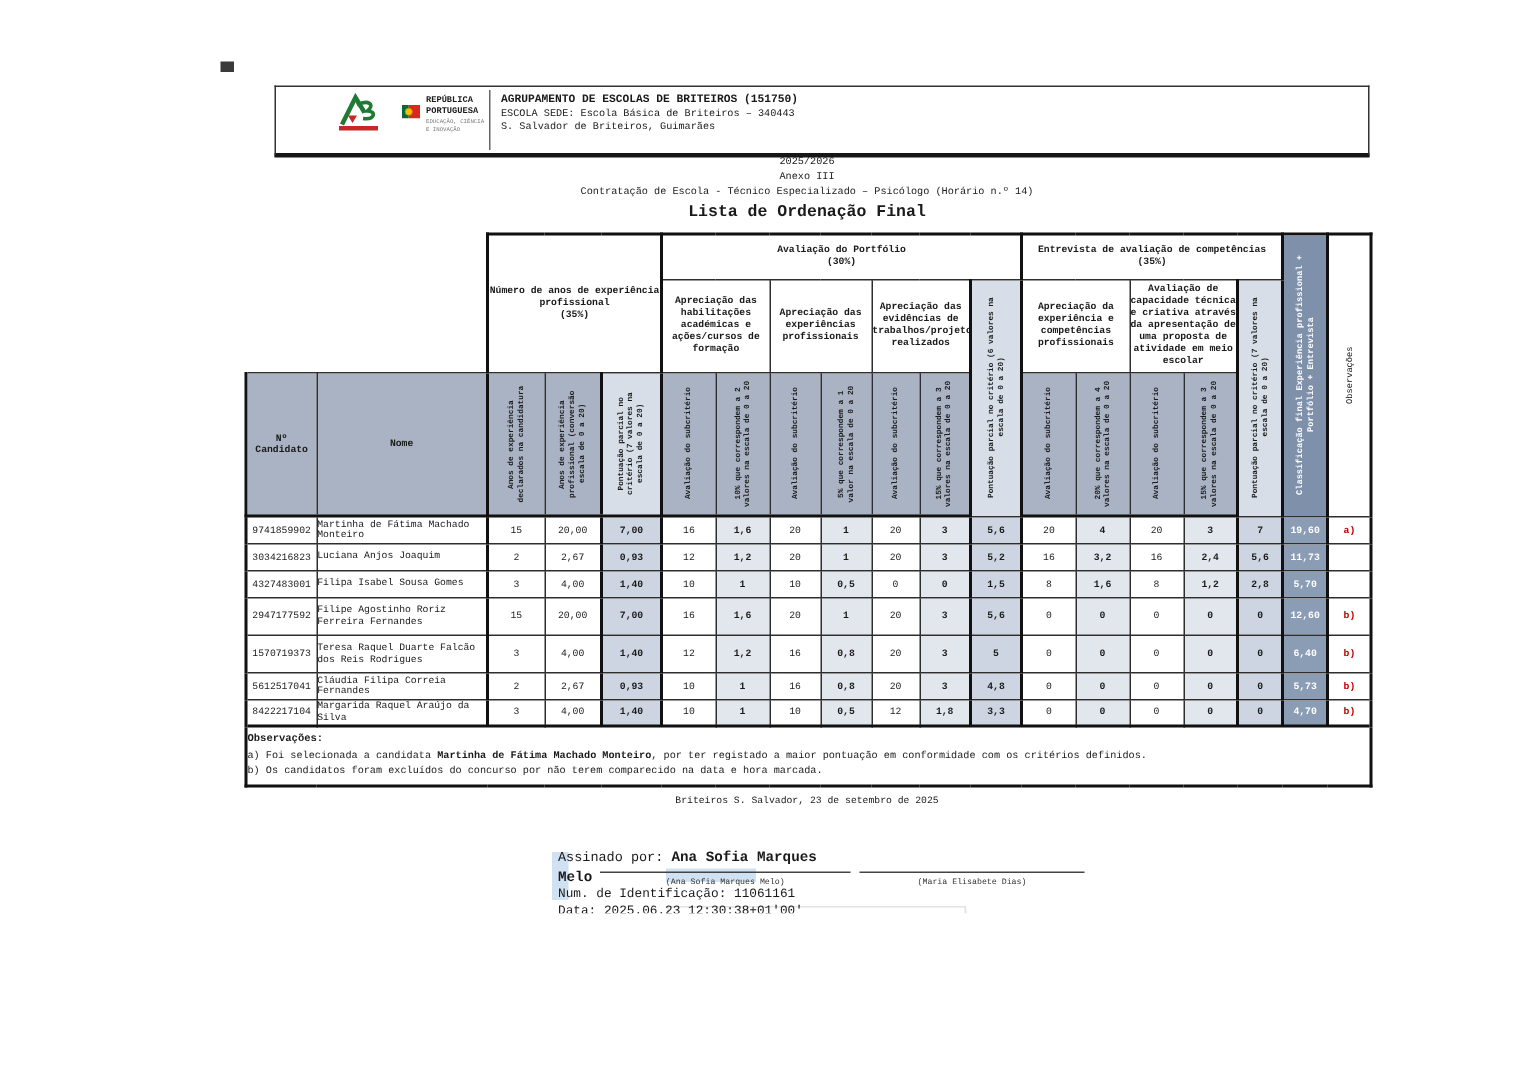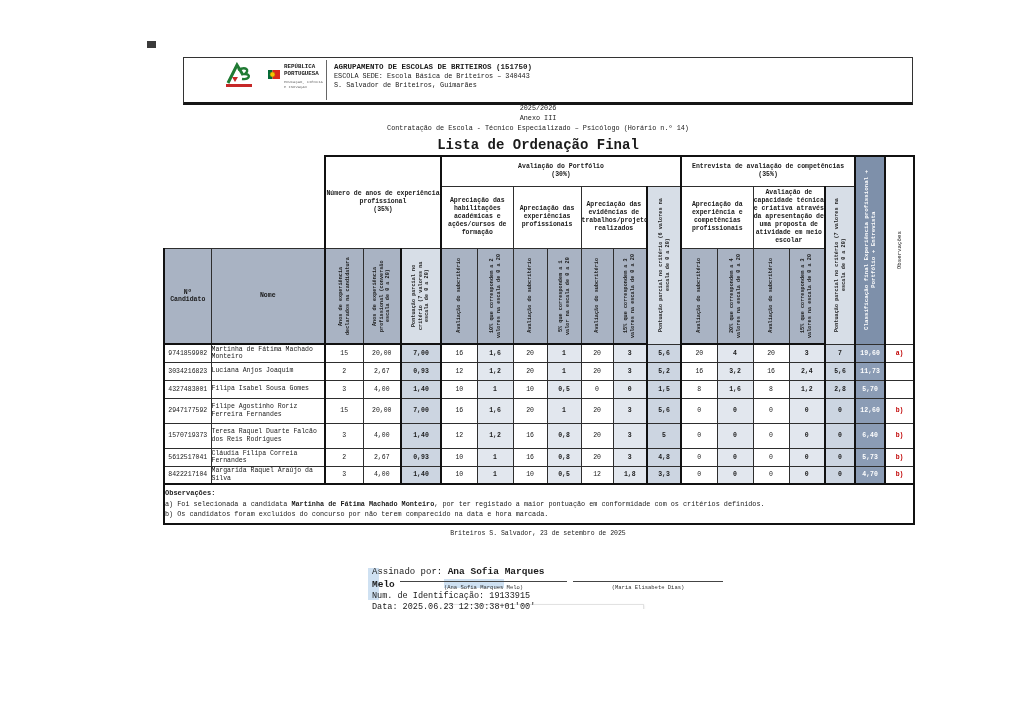--- a/index.html
+++ b/index.html
@@ -16,21 +16,21 @@
   .org-name{font-size:7.5px;font-weight:bold;}
   .org-sub{font-size:6.8px;}
   .school-logo{position:absolute;left:40px;top:4px;}
   .flag-logo{position:absolute;left:84px;top:8px;}
   .rep-text{position:absolute;left:100px;top:6px;font-size:5.8px;font-weight:bold;line-height:1.15;}
   .rep-sub{position:absolute;left:100px;top:22px;font-size:3.8px;color:#777;line-height:1.2;}
 
   
   .title-block{left:163px;top:104px;width:750px;text-align:center;line-height:1.45;}
   .t-line{font-size:6.8px;}
-  .t-title{font-size:14px;font-weight:bold;margin-top:1px;}
+  .t-title{font-size:11px;font-weight:bold;margin-top:1px;}
 
   
   .tbl-wrap{left:163px;top:155px;width:750px;}
   table.otable{border-collapse:collapse;table-layout:fixed;width:750px;}
   .otable td{border:1px solid #2e2e2e;padding:0;font-size:6.5px;vertical-align:middle;overflow:hidden;}
   td.blank{border:none;background:#fff;}
   .bl2{border-left:2px solid #111 !important;}
   .br2{border-right:2px solid #111 !important;}
   .bt2{border-top:2px solid #111 !important;}
   .bb2{border-bottom:2px solid #111 !important;}
@@ -421,21 +421,21 @@
       </tbody>
     </table>
   </div>
 
   <div class="abs place-date">Briteiros S. Salvador, 23 de setembro de 2025</div>
 
   <div class="abs sig" style="left:372px;top:541px">
     <div class="sig-hl" style="left:-4px;top:2px;width:11px;height:32px"></div>
     <div class="sig-hl" style="left:72px;top:13px;width:60px;height:9px"></div>
     <div class="sig-l1"><span>Assinado por: </span><b>Ana Sofia Marques Melo</b></div>
-    <div class="sig-l2">Num. de Identificação: 19133915</div>
+    <div class="sig-l2">Num. de Identificação: 11061161</div>
     <div class="sig-l2">Data: 2025.06.23 12:30:38+01'00'</div>
   </div>
   <div class="abs sig-cap" style="left:400px;top:581px;width:167px">
     <div class="cap-line"></div>
     <div class="cap-text">(Ana Sofia Marques Melo)</div>
   </div>
 
   <div class="abs sig-cap" style="left:573px;top:581px;width:150px">
     <div class="cap-line"></div>
     <div class="cap-text">(Maria Elisabete Dias)</div>

